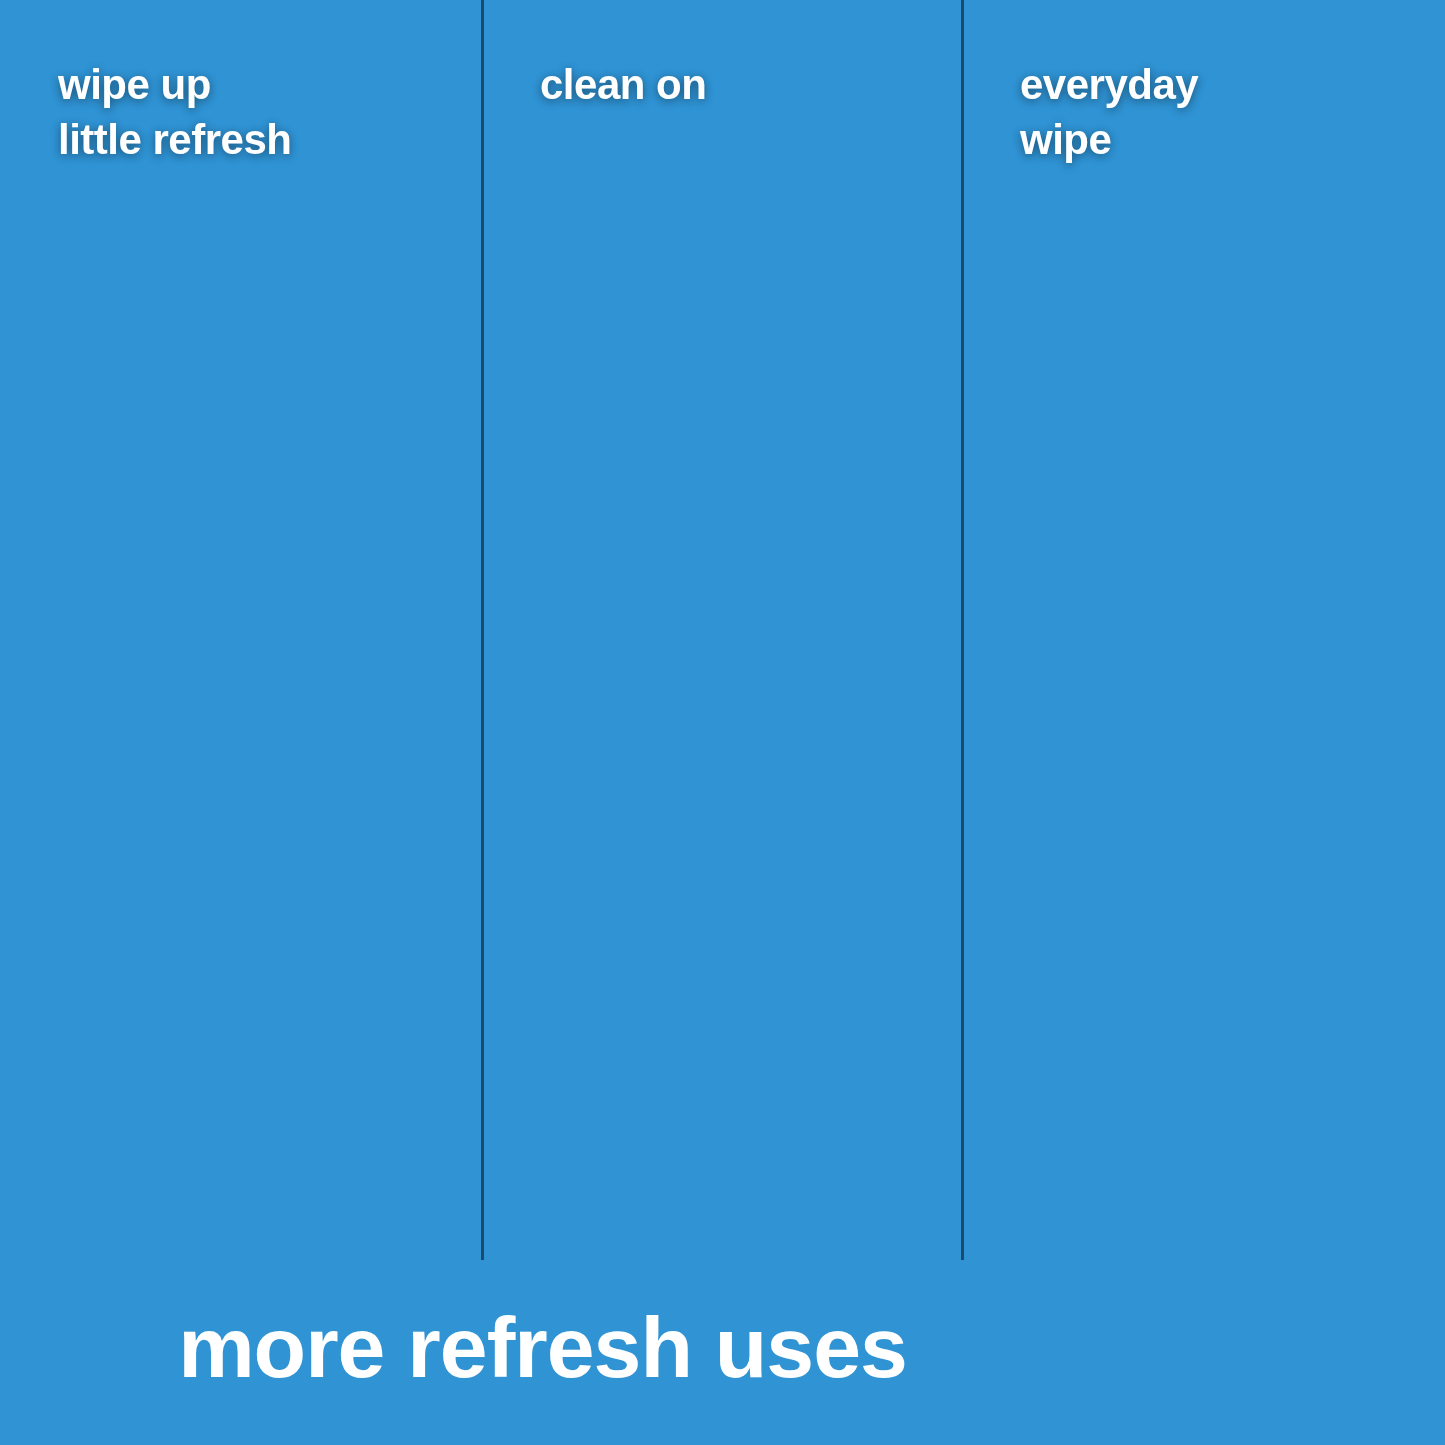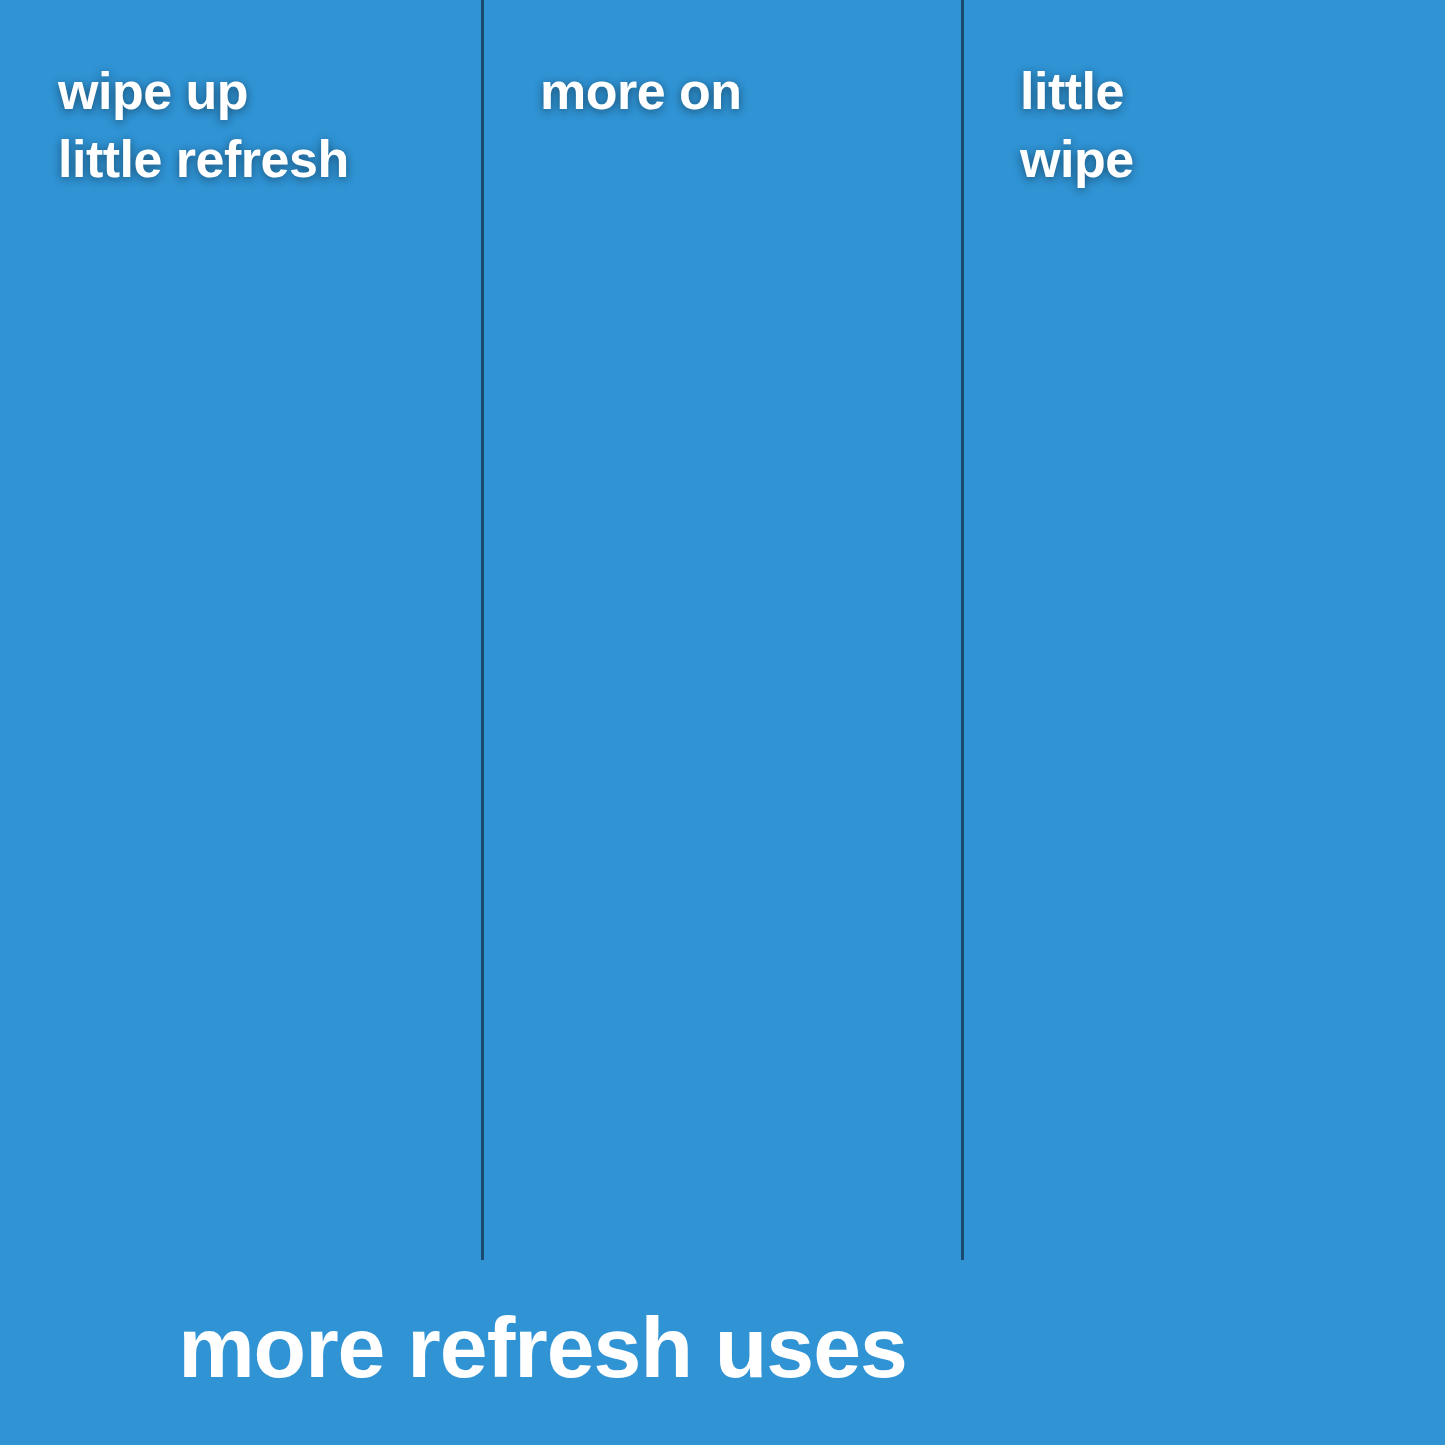--- a/index.html
+++ b/index.html
@@ -217,21 +217,21 @@
       background:repeating-linear-gradient(50deg,#cfe0ec 0 6px,#a7c6dd 6px 12px);
       border-radius:40px;transform:rotate(18deg);}
   .p3-dark{position:absolute;left:360px;top:360px;width:120px;height:190px;border-radius:40px;transform:rotate(12deg);
       background:linear-gradient(170deg,#4b3a31,#2b211b);}
 
   
   .divider{position:absolute;top:0;width:3px;height:1260px;background:rgba(10,15,25,.55);z-index:4;}
 
   
   .caption{position:absolute;z-index:6;color:#ffffff;font-weight:700;
-      font-size:52px;line-height:1.3;letter-spacing:-.5px;
+      font-size:42px;line-height:1.3;letter-spacing:-.5px;
       text-shadow:0 2px 10px rgba(0,0,0,.45);}
   #cap-1{left:58px;top:58px;}
   #cap-2{left:540px;top:58px;}
   #cap-3{left:1020px;top:58px;}
 
   
   #footer{position:absolute;left:0;bottom:0;width:1445px;height:195px;z-index:7;
       display:flex;align-items:center;}
   #tagline{position:absolute;left:0;top:0;width:1085px;height:195px;
       display:flex;align-items:center;justify-content:center;
@@ -358,24 +358,24 @@
   </div>
 
   <div class="divider" style="left:481px;"></div>
   <div class="divider" style="left:961px;"></div>
 
   <div class="caption" id="cap-1">
     <div>wipe up</div>
     <div>little refresh</div>
   </div>
   <div class="caption" id="cap-2">
-    <div>more on</div>
+    <div>clean on</div>
   </div>
   <div class="caption" id="cap-3">
-    <div>little</div>
+    <div>everyday</div>
     <div>wipe</div>
   </div>
 
   <div id="footer">
     <div id="tagline">more refresh uses</div>
 
   </div>
 
 </div>
 

